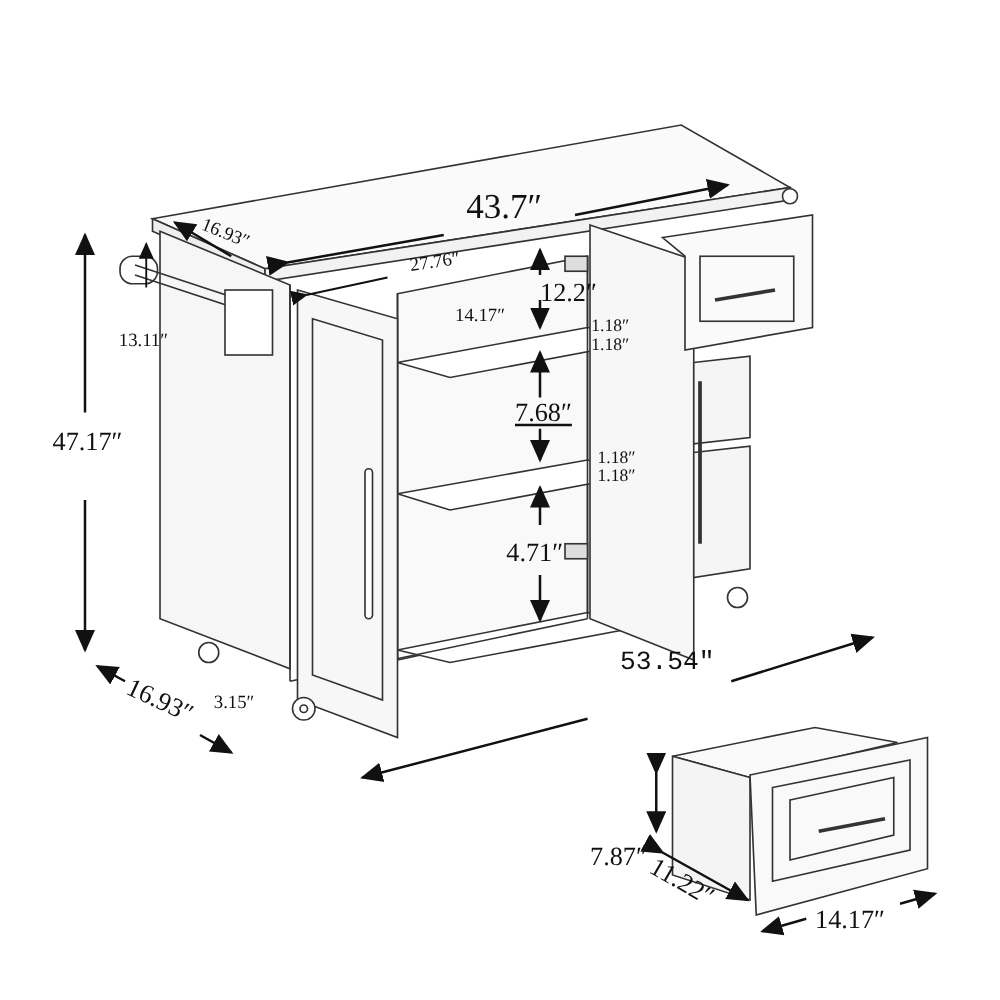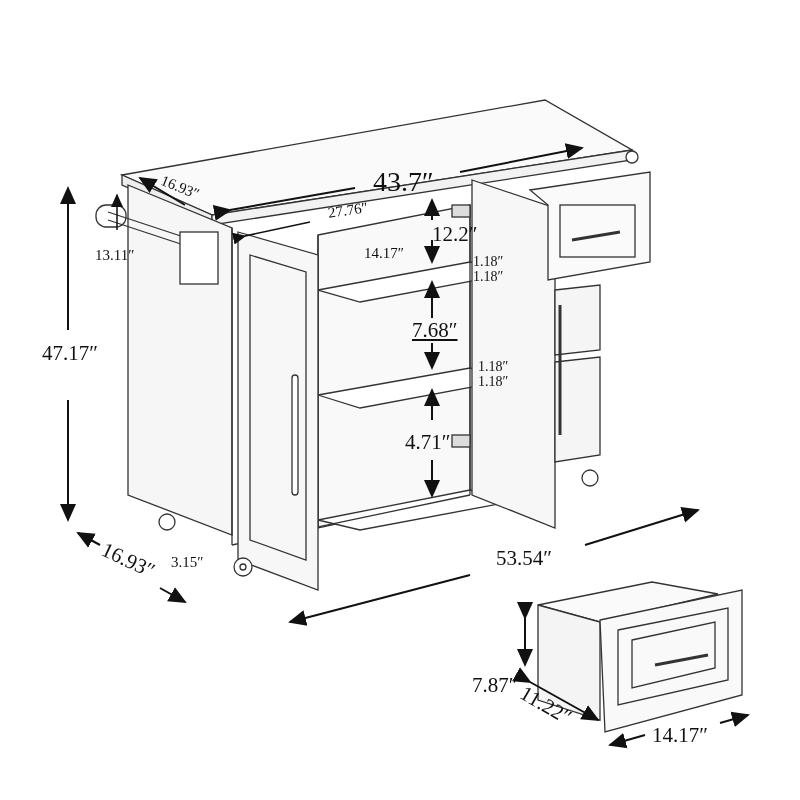--- a/index.html
+++ b/index.html
@@ -95,33 +95,33 @@
     <line x1="160" y1="588" x2="185" y2="602" marker-end="url(#ah)"></line>
     <line x1="470" y1="575" x2="290" y2="622" marker-end="url(#ah)"></line>
     <line x1="585" y1="545" x2="698" y2="510" marker-end="url(#ah)"></line>
     <line x1="525" y1="618" x2="525" y2="665" marker-start="url(#ah)" marker-end="url(#ah)"></line>
     <line x1="530" y1="682" x2="598" y2="720" marker-start="url(#ah)" marker-end="url(#ah)"></line>
     <line x1="645" y1="735" x2="610" y2="745" marker-end="url(#ah)"></line>
     <line x1="720" y1="723" x2="748" y2="715" marker-end="url(#ah)"></line>
   </g>
 </svg>
 
-<span class="lbl big" style="left:373px;top:168px;text-align:center;">43.7″</span>
+<span class="lbl big" style="left:373px;top:152px;text-align:center;">43.7″</span>
 <span class="lbl sm" style="left:160px;top:180px;transform:rotate(22deg);">16.93″</span>
 <span class="lbl sm" style="left:328px;top:203px;transform:rotate(-8deg);">27.76″</span>
-<span class="lbl sm" style="left:95px;top:248px;">13.11″</span>
+<span class="lbl sm" style="left:95px;top:266px;">13.11″</span>
 <span class="lbl med" style="left:42px;top:343px;">47.17″</span>
 <span class="lbl med" style="left:432px;top:224px;">12.2″</span>
 <span class="lbl sm" style="left:364px;top:246px;">14.17″</span>
 <span class="lbl xs" style="left:473px;top:255px;">1.18″</span>
 <span class="lbl xs" style="left:473px;top:270px;">1.18″</span>
 <span class="lbl med" style="left:412px;top:320px;text-decoration:underline;">7.68″</span>
 <span class="lbl xs" style="left:478px;top:360px;">1.18″</span>
 <span class="lbl xs" style="left:478px;top:375px;">1.18″</span>
 <span class="lbl med" style="left:405px;top:432px;">4.71″</span>
 <span class="lbl med" style="left:100px;top:550px;transform:rotate(25deg);">16.93″</span>
 <span class="lbl sm" style="left:171px;top:555px;font-family:Liberation Serif, serif;">3.15″</span>
-<span class="lbl med" style="left:496px;top:548px;">53.54″</span>
+<span class="lbl med" style="left:496px;top:520px;font-family:Liberation Mono, monospace;">53.54″</span>
 <span class="lbl med" style="left:472px;top:633px;margin-top:42px;">7.87″</span>
 <span class="lbl med" style="left:518px;top:695px;transform:rotate(30deg);">11.22″</span>
 <span class="lbl med" style="left:652px;top:725px;">14.17″</span>
 
 </div>
 
 </body></html>

